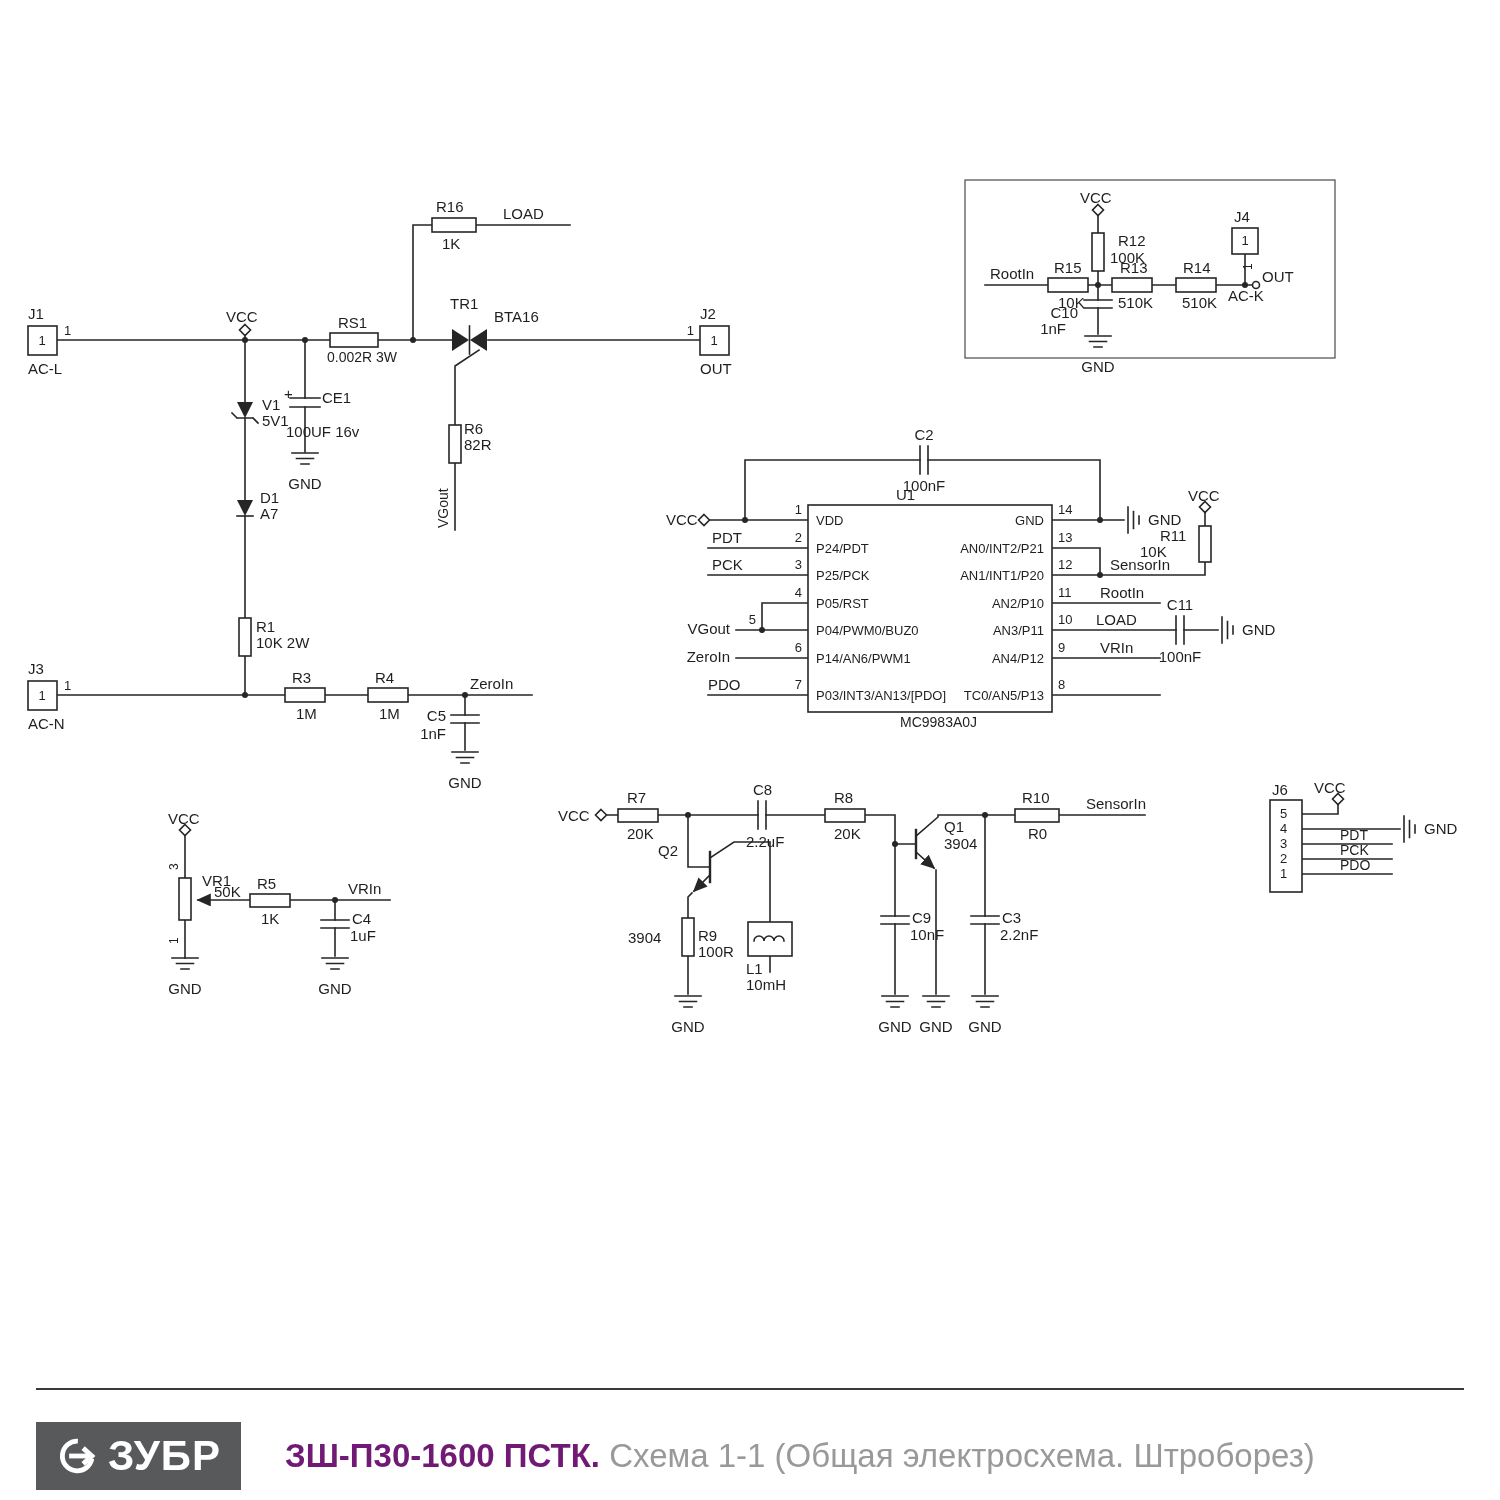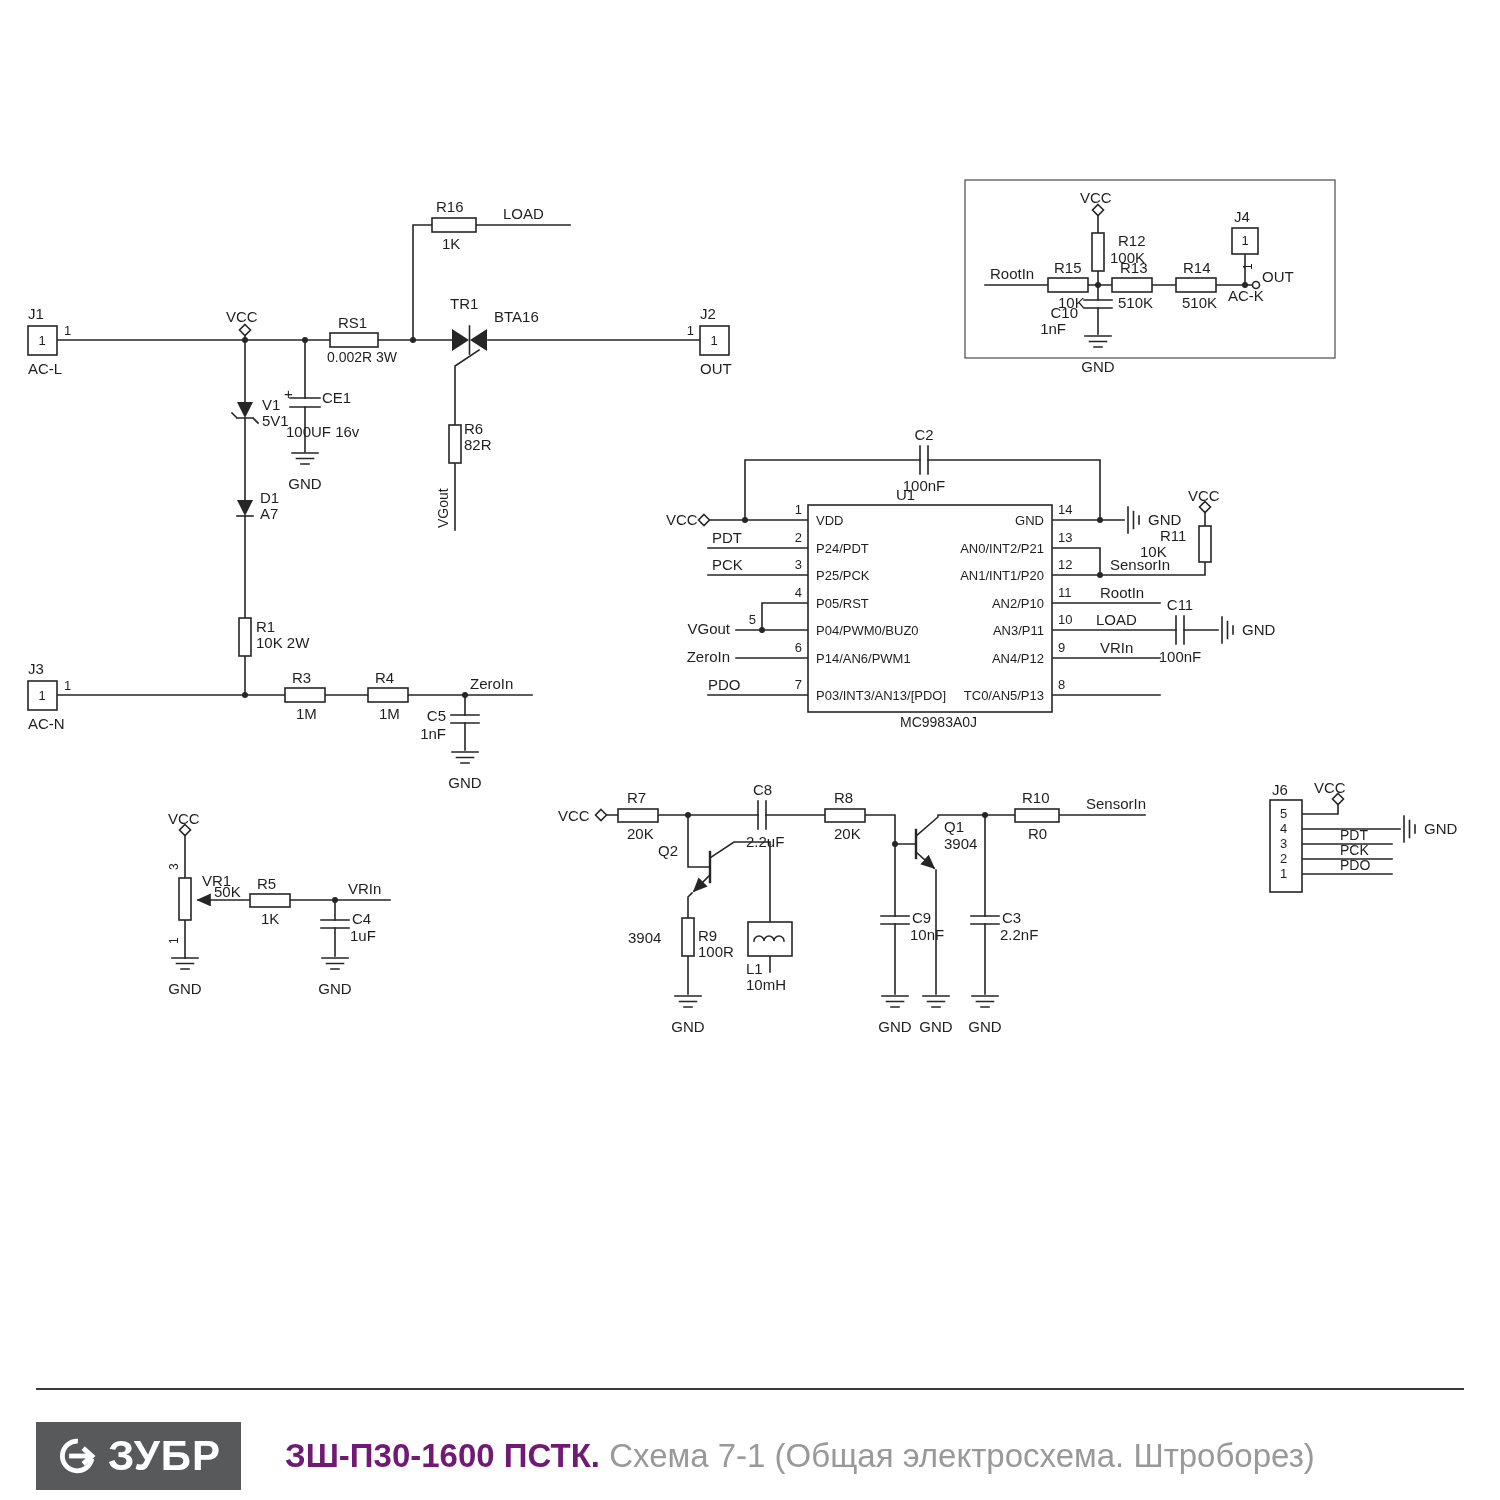--- a/index.html
+++ b/index.html
@@ -446,17 +446,17 @@
       <div class="badge">
         <svg width="42" height="42" viewBox="0 0 48 48">
           <path d="M25 7 A17 17 0 1 0 41 27" stroke="#fff" stroke-width="5.5" fill="none"></path>
           <path d="M15 24 H39" stroke="#fff" stroke-width="5.5"></path>
           <path d="M31 15 L41 24 L31 33" fill="none" stroke="#fff" stroke-width="5.5"></path>
         </svg>
         <span class="btxt">ЗУБР</span>
       </div>
       <div class="titles">
         <span class="model">ЗШ-П30-1600 ПСТК.</span>
-        <span>Схема 7-1 (Общая электросхема. Штроборез)</span>
+        <span>Схема 1-1 (Общая электросхема. Штроборез)</span>
       </div>
     </div>
   </div>
 </div>
 
 </body></html>

